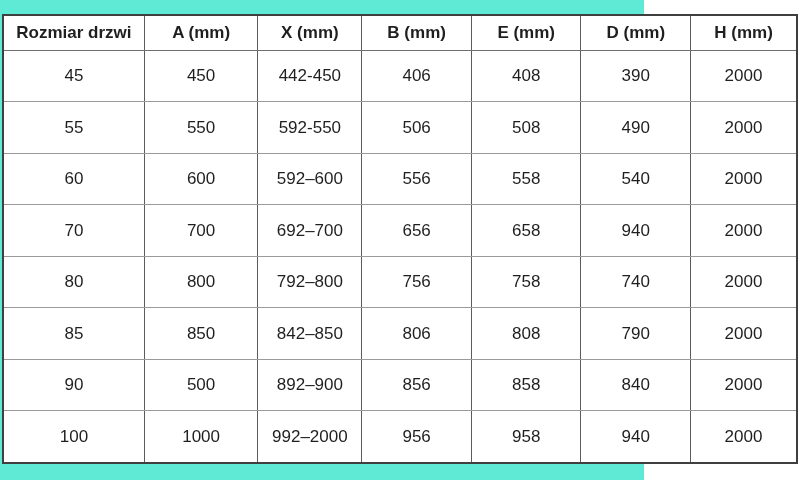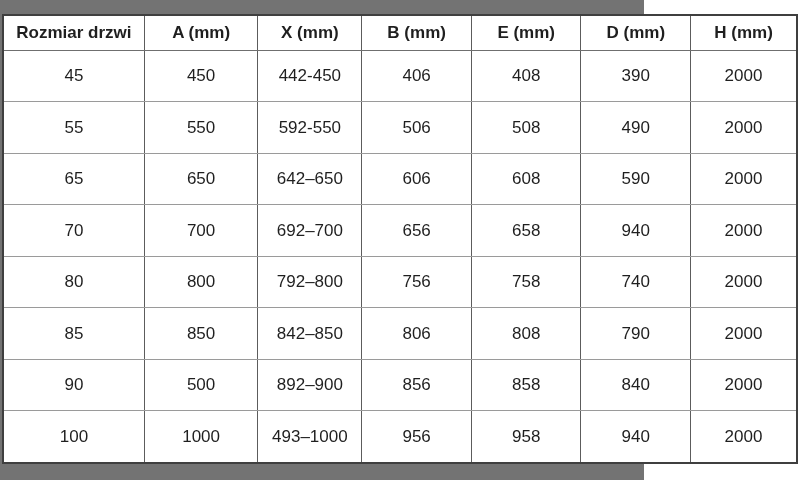--- a/index.html
+++ b/index.html
@@ -7,21 +7,21 @@
     padding: 0;
     background: #ffffff;
     width: 800px;
     height: 480px;
     overflow: hidden;
     font-family: "Liberation Sans", sans-serif;
   }
   .page {
     width: 644px;
     height: 480px;
-    background: #737373;
+    background: #5eead4;
     box-sizing: border-box;
     padding: 14px 2px 16px 2px;
   }
   table.spec-table {
     border-collapse: collapse;
     table-layout: fixed;
     width: 796px;
     height: 450px;
     border: 2px solid #3f3f3f;
     background: #ffffff;
@@ -92,26 +92,26 @@
         <tr>
           <td>55</td>
           <td>550</td>
           <td>592-550</td>
           <td>506</td>
           <td>508</td>
           <td>490</td>
           <td>2000</td>
         </tr>
         <tr>
-          <td>65</td>
-          <td>650</td>
-          <td>642–650</td>
-          <td>606</td>
-          <td>608</td>
-          <td>590</td>
+          <td>60</td>
+          <td>600</td>
+          <td>592–600</td>
+          <td>556</td>
+          <td>558</td>
+          <td>540</td>
           <td>2000</td>
         </tr>
         <tr>
           <td>70</td>
           <td>700</td>
           <td>692–700</td>
           <td>656</td>
           <td>658</td>
           <td>940</td>
           <td>2000</td>
@@ -139,21 +139,21 @@
           <td>500</td>
           <td>892–900</td>
           <td>856</td>
           <td>858</td>
           <td>840</td>
           <td>2000</td>
         </tr>
         <tr>
           <td>100</td>
           <td>1000</td>
-          <td>493–1000</td>
+          <td>992–2000</td>
           <td>956</td>
           <td>958</td>
           <td>940</td>
           <td>2000</td>
         </tr>
       </tbody>
   </table>
 </div>
 
 </body></html>

